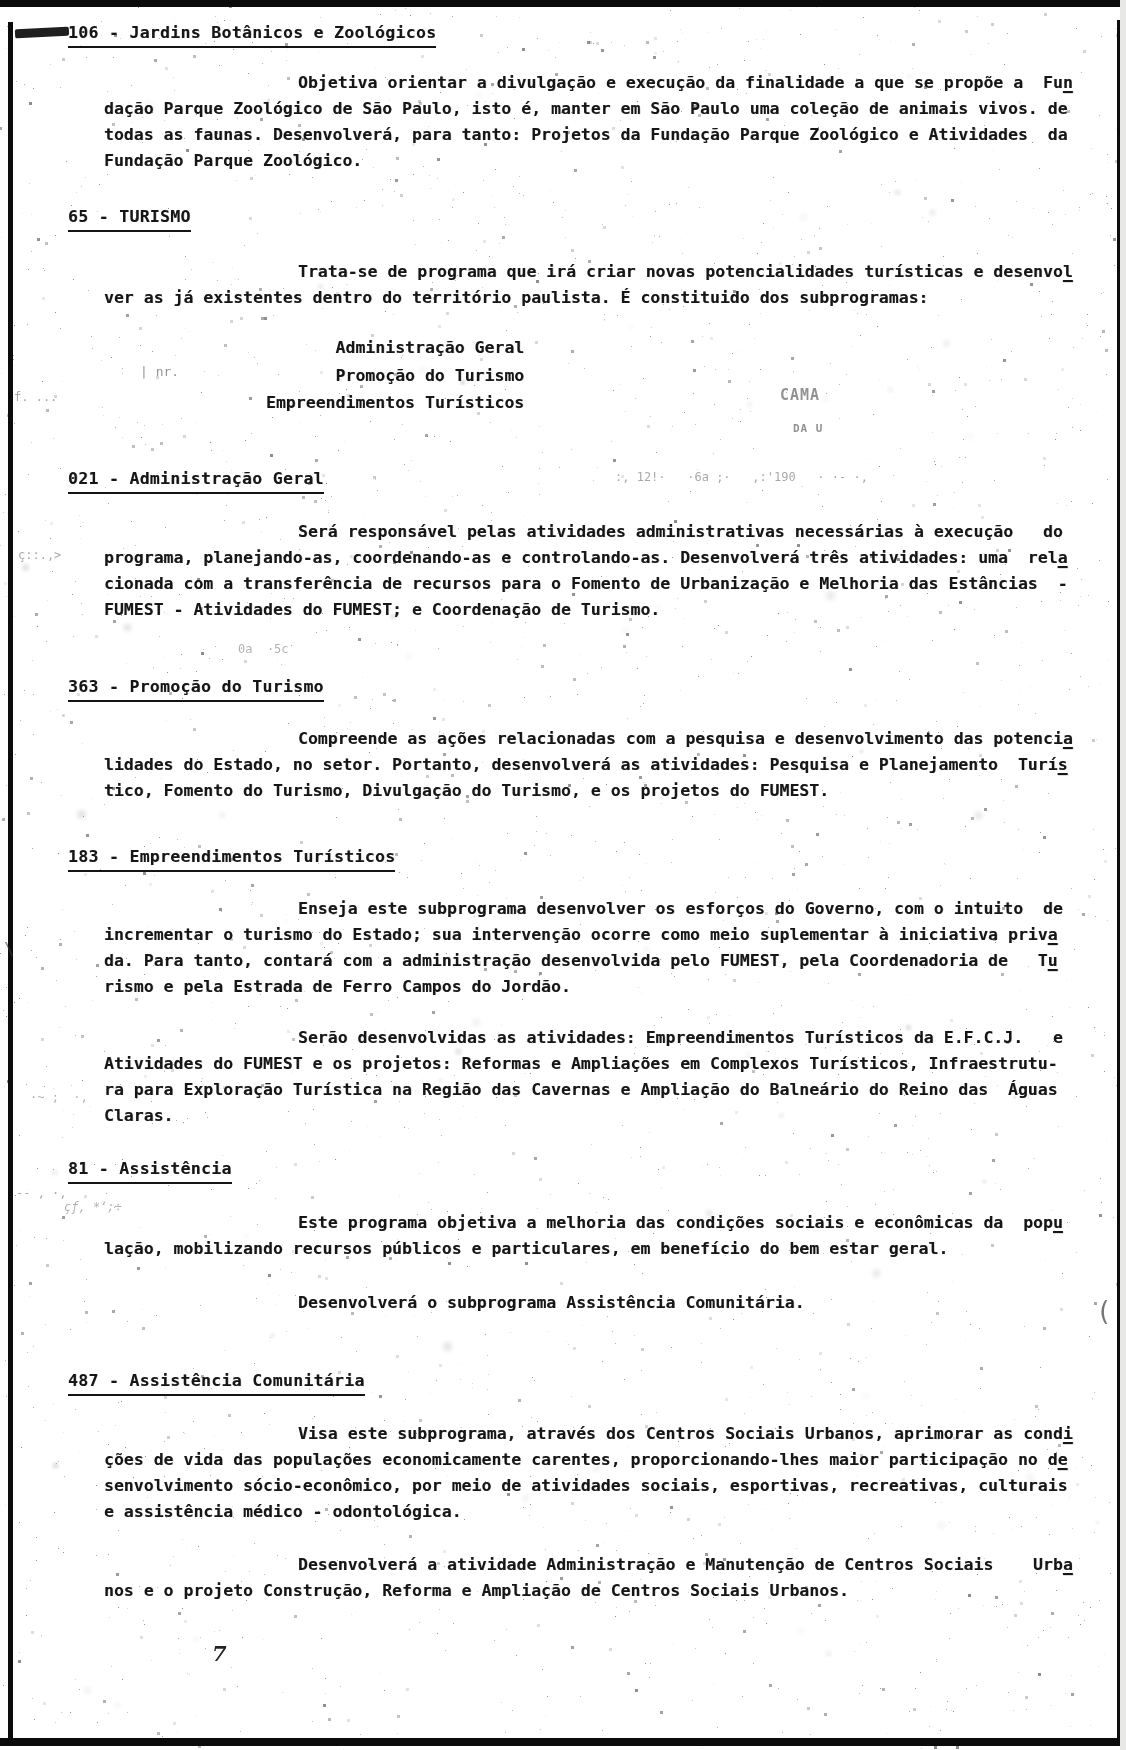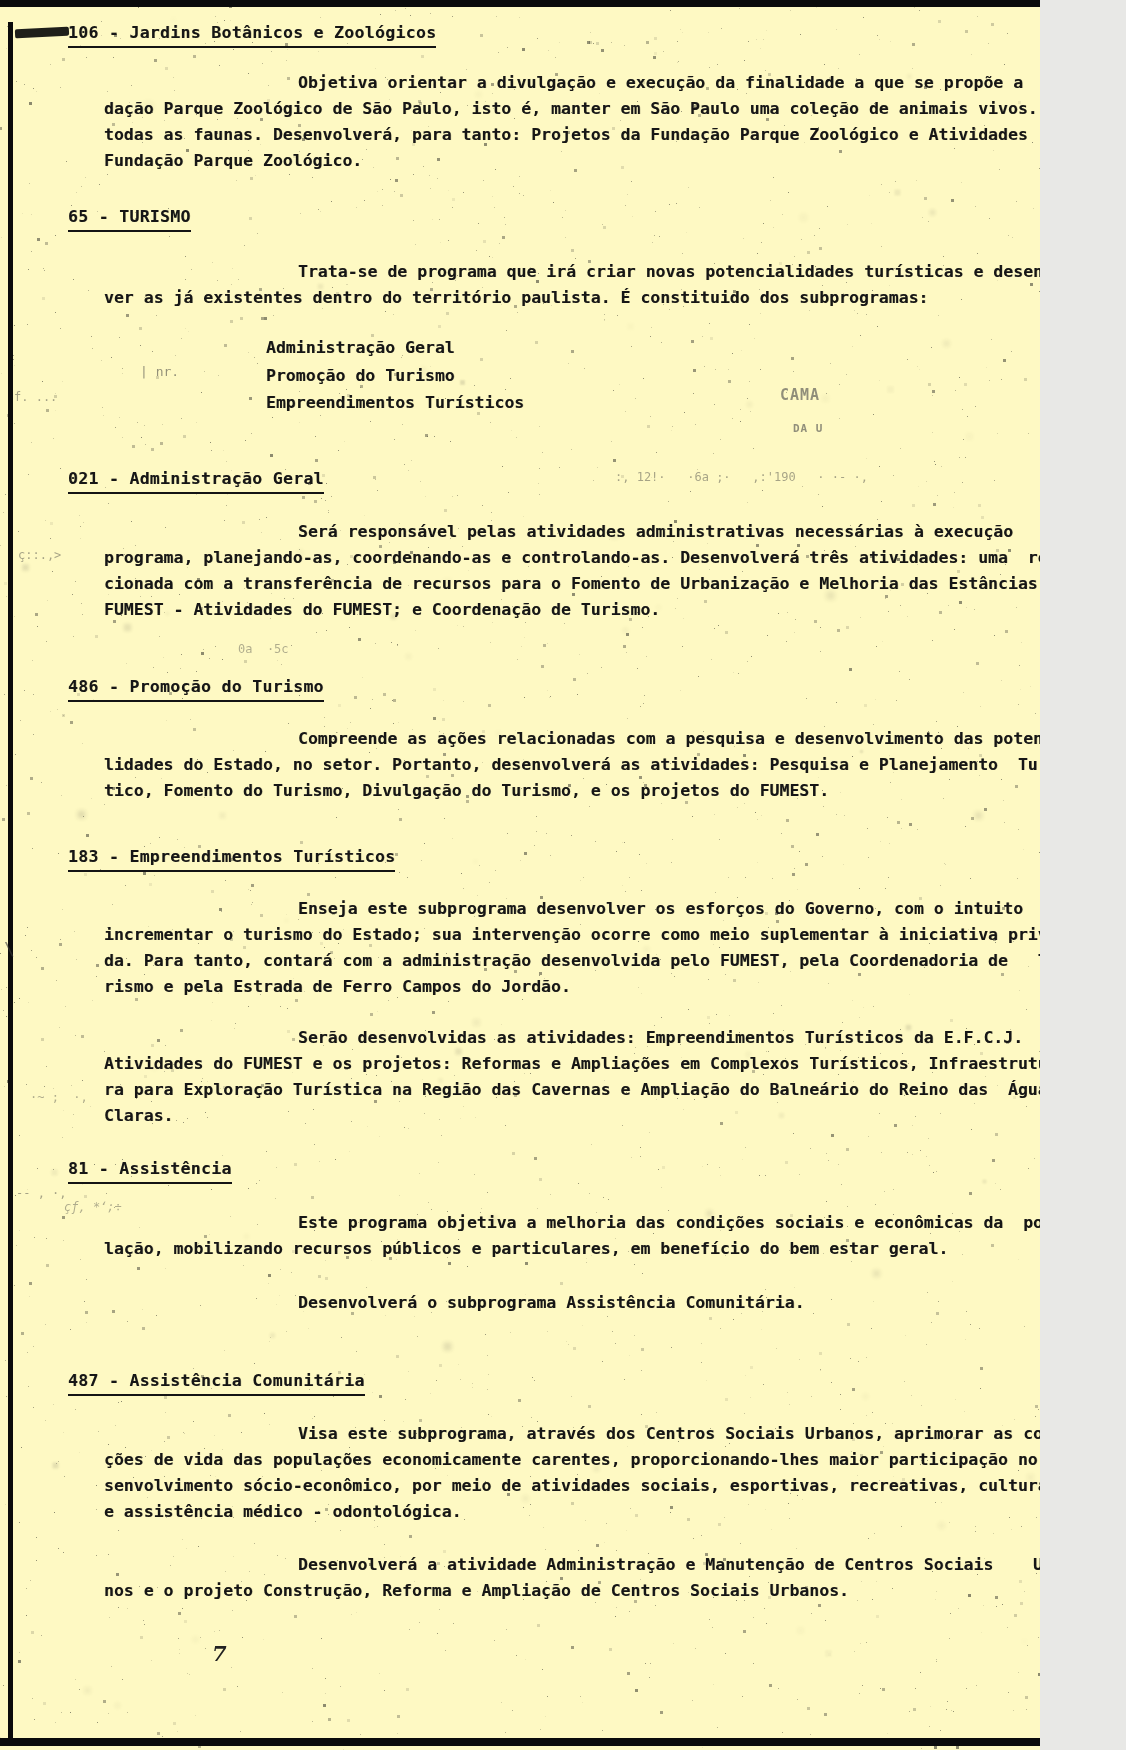--- a/index.html
+++ b/index.html
@@ -1,19 +1,19 @@
 <!DOCTYPE html>
 <html lang="pt"><head>
 <meta charset="utf-8">
 <style>
   html,body{margin:0;padding:0;background:#e8e8e6;}
   .page{
     position:relative;
-    width:1040px;height:1750px;
-    background:#fef9c3;
+    width:1120px;height:1750px;
+    background:#ffffff;
     overflow:hidden;
     font-family:"DejaVu Sans Mono","Liberation Mono",monospace;
     color:#161616;
   }
   .rule{position:absolute;background:#0b0b0b;}
   .rule.top{left:0;top:0;width:1126px;height:7px;}
   .rule.left{left:8px;top:22px;width:5px;height:1718px;}
   .rule.right{left:1117px;top:20px;width:5px;height:1720px;}
   .rule.bottom{left:0;top:1738px;width:1126px;height:8px;}
   .corner-blot{position:absolute;left:15px;top:28px;width:54px;height:9px;background:#0c0c0c;transform:rotate(-3deg);border-radius:2px;opacity:.92;}
@@ -31,21 +31,21 @@
     font-size:16.5px;font-weight:700;line-height:26px;
     white-space:pre;
     text-shadow:.4px .4px 0 rgba(0,0,0,.32);
   }
   .para.indent{text-indent:194px;margin-left:32px;}
   .cu{text-decoration:underline;text-underline-offset:3px;text-decoration-thickness:1.6px;}
 
   .list-block{
     position:absolute;left:266px;
     font-size:16.5px;font-weight:700;line-height:27.5px;
-    white-space:pre;text-shadow:.4px .4px 0 rgba(0,0,0,.32);
+    white-space:pre;text-shadow:.4px .4px 0 rgba(0,0,0,.32);text-align:right;
   }
 
   .stamp{
     position:absolute;color:#4e4e4e;font-weight:700;
     font-size:15px;letter-spacing:1px;opacity:.62;
     filter:blur(.3px);white-space:pre;
   }
   .stamp.l1{left:780px;top:386px;}
   .stamp.l2{left:793px;top:422px;font-size:11px;}
 
@@ -80,21 +80,21 @@
   <h2 class="hd" style="top:206px"><span>65 - TURISMO</span></h2>
   <div class="para indent" style="top:259px">Trata-se de programa que irá criar novas potencialidades turísticas e desenvo<span class="cu">l</span><br>ver as já existentes dentro do território paulista. É constituido dos subprogramas:</div>
   <div class="list-block" style="top:334px">Administração Geral<br>Promoção do Turismo<br>Empreendimentos Turísticos</div>
 
   <div class="stamp l1">CAMA</div>
   <div class="stamp l2">DA U</div>
 
   <h2 class="hd" style="top:468px"><span>021 - Administração Geral</span></h2>
   <div class="para indent" style="top:519px">Será responsável pelas atividades administrativas necessárias à execução   do<br>programa, planejando-as, coordenando-as e controlando-as. Desenvolverá três atividades: uma  rel<span class="cu">a</span><br>cionada com a transferência de recursos para o Fomento de Urbanização e Melhoria das Estâncias  -<br>FUMEST - Atividades do FUMEST; e Coordenação de Turismo.</div>
 
-  <h2 class="hd" style="top:676px"><span>486 - Promoção do Turismo</span></h2>
+  <h2 class="hd" style="top:676px"><span>363 - Promoção do Turismo</span></h2>
   <div class="para indent" style="top:726px">Compreende as ações relacionadas com a pesquisa e desenvolvimento das potenci<span class="cu">a</span><br>lidades do Estado, no setor. Portanto, desenvolverá as atividades: Pesquisa e Planejamento  Turí<span class="cu">s</span><br>tico, Fomento do Turismo, Divulgação do Turismo, e os projetos do FUMEST.</div>
 
   <h2 class="hd" style="top:846px"><span>183 - Empreendimentos Turísticos</span></h2>
   <div class="para indent" style="top:896px">Enseja este subprograma desenvolver os esforços do Governo, com o intuito  de<br>incrementar o turismo do Estado; sua intervenção ocorre como meio suplementar à iniciativa priv<span class="cu">a</span><br>da. Para tanto, contará com a administração desenvolvida pelo FUMEST, pela Coordenadoria de   T<span class="cu">u</span><br>rismo e pela Estrada de Ferro Campos do Jordão.</div>
   <div class="para indent" style="top:1025px">Serão desenvolvidas as atividades: Empreendimentos Turísticos da E.F.C.J.   e<br>Atividades do FUMEST e os projetos: Reformas e Ampliações em Complexos Turísticos, Infraestrutu-<br>ra para Exploração Turística na Região das Cavernas e Ampliação do Balneário do Reino das  Águas<br>Claras.</div>
 
   <h2 class="hd" style="top:1158px"><span>81 - Assistência</span></h2>
   <div class="para indent" style="top:1210px">Este programa objetiva a melhoria das condições sociais e econômicas da  pop<span class="cu">u</span><br>lação, mobilizando recursos públicos e particulares, em benefício do bem estar geral.</div>
   <div class="para indent" style="top:1290px">Desenvolverá o subprograma Assistência Comunitária.</div>
 

